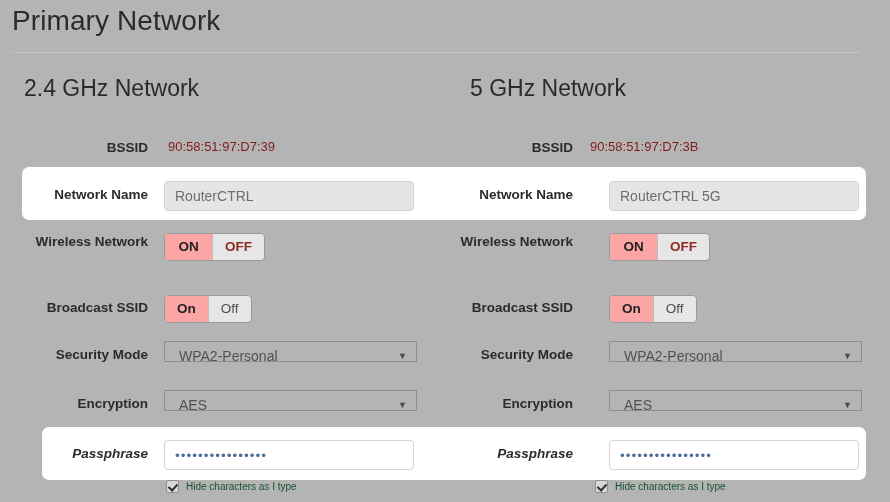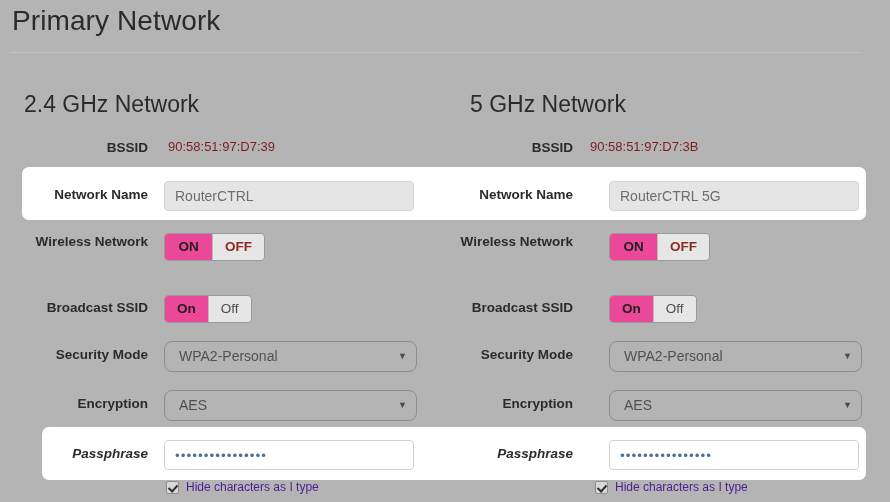--- a/index.html
+++ b/index.html
@@ -60,21 +60,21 @@
     position: absolute;
     top: 0;
     width: 445px;
     height: 502px;
   }
   .col-24 { left: 0; }
   .col-5  { left: 424px; }
 
   .col-heading {
     position: absolute;
-    top: 91px;
+    top: 75px;
     font-size: 23px;
     font-weight: 400;
     color: #2b2b2b;
     white-space: nowrap;
   }
   .col-24 .col-heading { left: 24px; }
   .col-5  .col-heading { left: 21px; margin-left: 25px; }
 
   
   .row {
@@ -152,21 +152,21 @@
     font-weight: bold;
     border: none;
     background: transparent;
     padding: 0 12px;
     height: 26px;
     line-height: 26px;
     cursor: pointer;
     color: #3a3a3a;
   }
   .toggle-btn.is-selected {
-    background: #ec4899;
+    background: #fca5a5;
     color: #1f1f1f;
   }
   .toggle-btn.is-off-accent { color: #8c2b22; }
   .toggle-btn.sep { border-left: 1px solid #bdbdbd; }
 
   .toggle-wireless .toggle-btn { min-width: 47px; }
   .toggle-broadcast .toggle-btn {
     min-width: 40px;
     font-weight: bold;
   }
@@ -177,25 +177,25 @@
 
   
   .row-security { top: 341px; }
   .row-encryption { top: 390px; }
   .row-security .row-label,
   .row-encryption .row-label { top: 5px; }
 
   .select-box {
     position: relative;
     width: 253px;
-    height: 31px;
+    height: 21px;
     box-sizing: border-box;
     background: #b4b4b4;
     border: 1px solid #8e8e8e;
-    border-radius: 8px;
+    border-radius: 0;
   }
   .select-value {
     position: absolute;
     left: 14px;
     top: 0;
     line-height: 29px;
     font-size: 14px;
     color: #515151;
     white-space: nowrap;
   }
@@ -257,22 +257,22 @@
     position: absolute;
     left: 3px;
     top: 1px;
     width: 4px;
     height: 7px;
     border: solid #2f2f2f;
     border-width: 0 2px 2px 0;
     transform: rotate(42deg);
   }
   .hidechars-label {
-    font-size: 12px;
-    color: #4c1d95;
+    font-size: 10px;
+    color: #14532d;
   }
 </style>
 </head>
 <body>
 
 <div class="page-title">Primary Network</div>
 <div class="title-divider"></div>
 
 <div class="band band-ssid"></div>
 <div class="band band-pass"></div>

